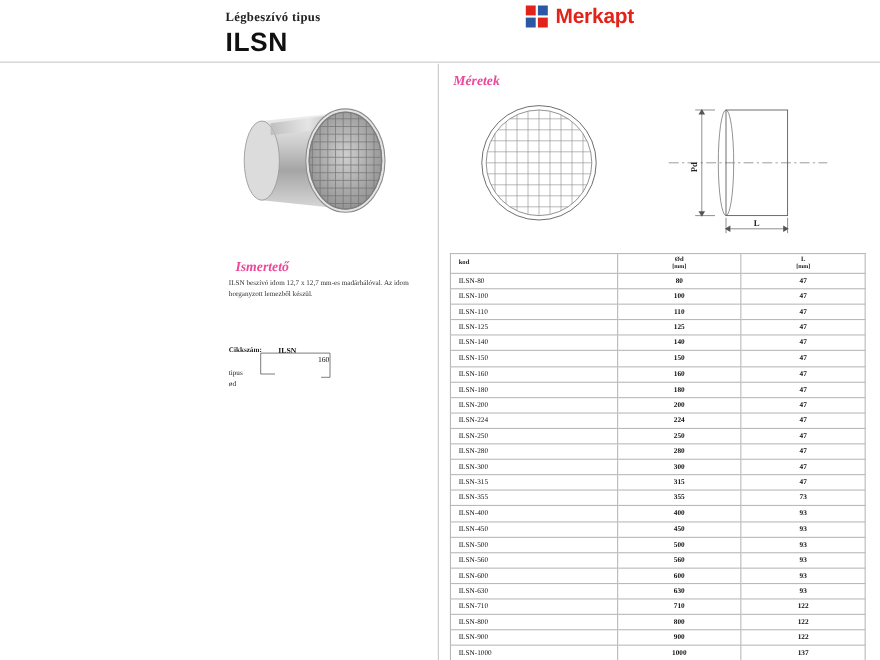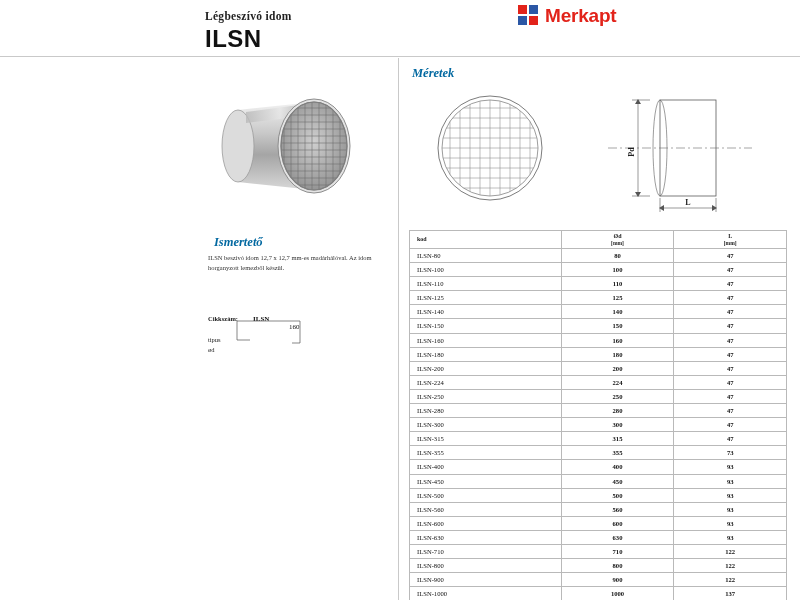--- a/index.html
+++ b/index.html
@@ -45,21 +45,20 @@
     font-weight: bold;
     letter-spacing: 0.5px;
     color: #111;
   }
   .logo {
     position: absolute;
     left: 478px; top: 5px;
     display: flex;
     align-items: center;
     gap: 5px;
-    margin-left: 40px;
   }
   .logo-mark {
     width: 22px; height: 22px;
     position: relative;
   }
   .logo-mark i {
     position: absolute;
     width: 9px; height: 9px;
     background: #E2231A;
     display: block;
@@ -96,21 +95,21 @@
     position: absolute;
     left: 218px; top: 88px;
     width: 148px; height: 112px;
   }
 
   .sec-title {
     font-family: "Liberation Serif", serif;
     font-size: 12.5px;
     font-weight: bold;
     font-style: italic;
-    color: #0369a1;
+    color: #ec4899;
   }
   .left-sec-title {
     position: absolute;
     left: 214px; top: 235px;
   }
   .left-desc {
     position: absolute;
     left: 208px; top: 253px;
     width: 180px;
     font-size: 6.5px;
@@ -211,21 +210,21 @@
   table.dim th.c-code { width: 148px; text-align: left; padding-left: 7px; }
   table.dim th.c-od { width: 115px; text-align: center; }
   table.dim th.c-l { width: 115px; text-align: center; }
 </style>
 </head>
 <body>
 
 <div class="page">
 
   <div class="header">
-    <div class="hdr-sub">Légbeszívó  idom</div>
+    <div class="hdr-sub">Légbeszívó  tipus</div>
     <div class="hdr-title">ILSN</div>
 
     <div class="logo">
       <span class="logo-mark">
         <i class="a"></i>
           <i class="b"></i>
           <i class="c"></i>
           <i class="d"></i>
       </span>
       <span class="logo-text">Merkapt</span>

